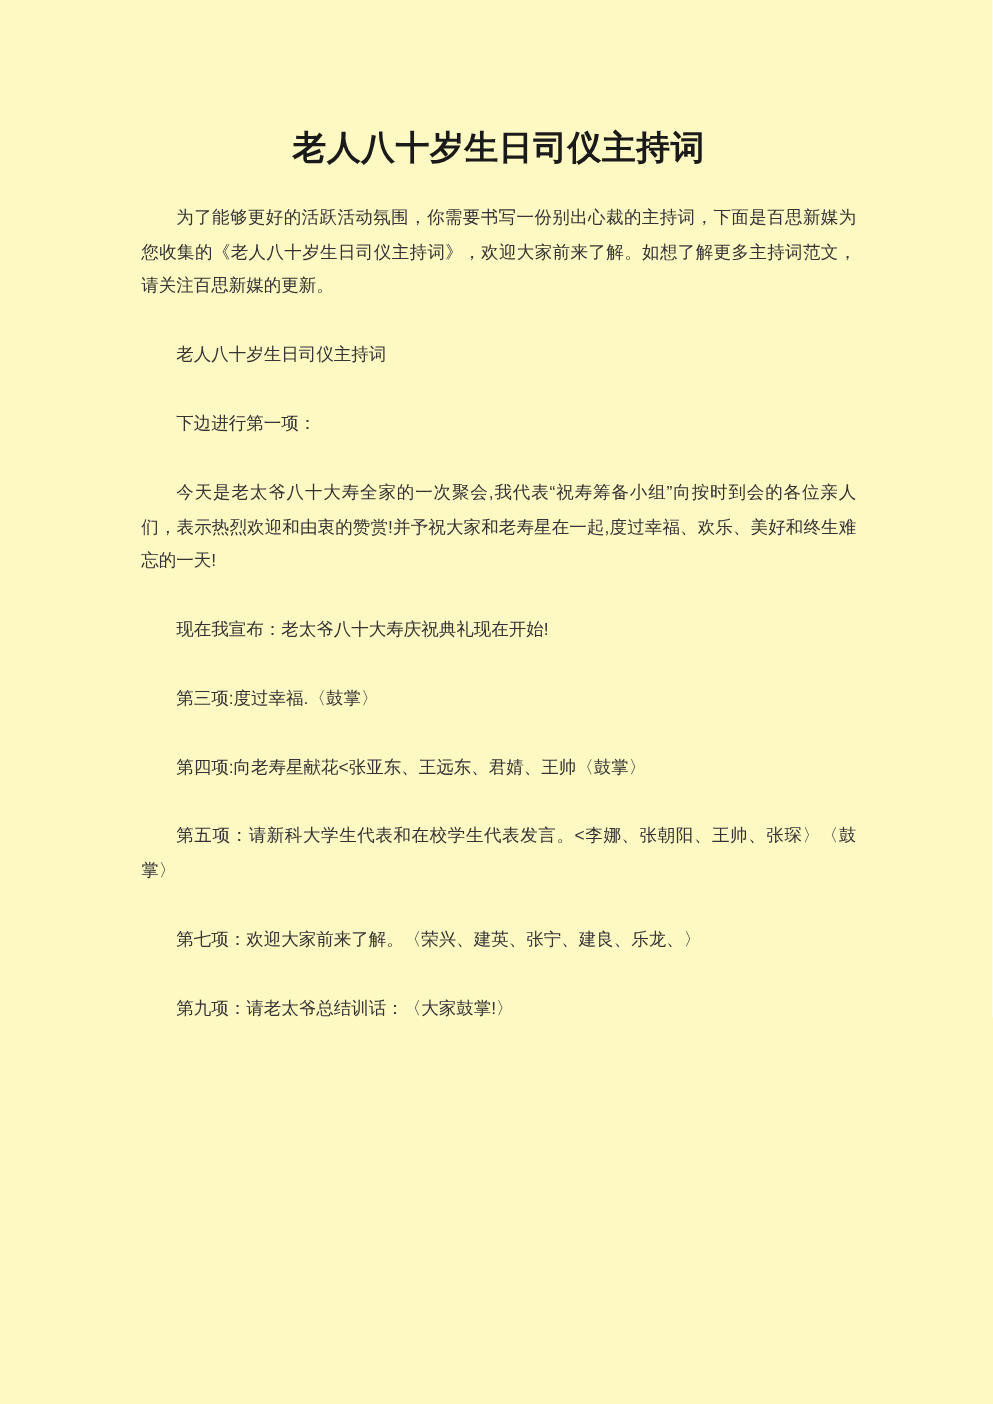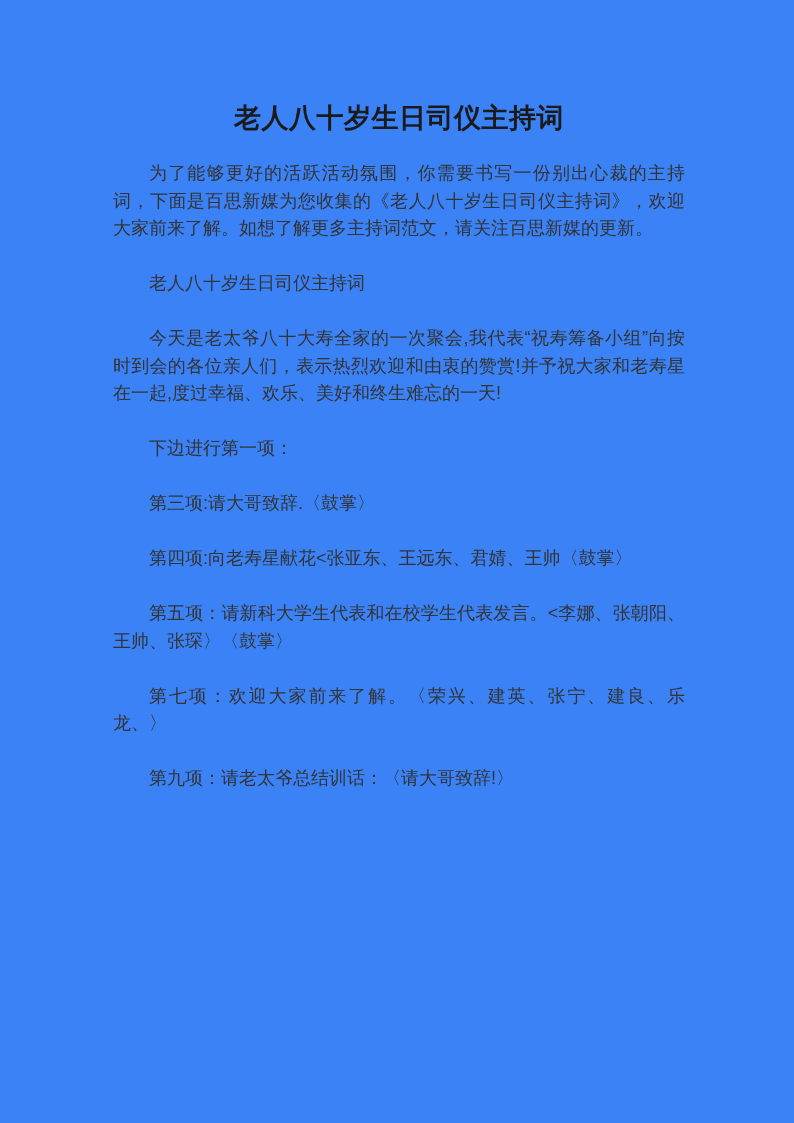--- a/index.html
+++ b/index.html
@@ -5,54 +5,55 @@
   html, body {
     margin: 0;
     padding: 0;
     background: #ffffff;
   }
   .page {
     position: relative;
     width: 794px;
     height: 1123px;
     box-sizing: border-box;
-    background: #3b82f6;
+    background: #fef9c3;
     overflow: hidden;
     font-family: "Liberation Sans", "DejaVu Sans", sans-serif;
     padding: 97px 109px 40px 113px;
   }
   .doc-title {
     margin: 0 0 21px 0;
     font-size: 27px;
     line-height: 42px;
     font-weight: 700;
     text-align: center;
     color: #1a1a1a;
     letter-spacing: 0.5px;
     white-space: nowrap;
   }
   .doc-paragraph {
     margin: 0 0 27.5px 0;
-    font-size: 18px;
+    font-size: 14px;
     line-height: 27.5px;
     color: #333333;
     text-indent: 2em;
     text-align: justify;
     text-justify: inter-ideograph;
     word-break: break-all;
   }
 </style>
 </head>
 <body>
 
 <div class="page">
   <h1 class="doc-title">老人八十岁生日司仪主持词</h1>
 
   <p class="doc-paragraph">为了能够更好的活跃活动氛围，你需要书写一份别出心裁的主持词，下面是百思新媒为您收集的《老人八十岁生日司仪主持词》，欢迎大家前来了解。如想了解更多主持词范文，请关注百思新媒的更新。</p>
   <p class="doc-paragraph">老人八十岁生日司仪主持词</p>
+  <p class="doc-paragraph">下边进行第一项：</p>
   <p class="doc-paragraph">今天是老太爷八十大寿全家的一次聚会,我代表“祝寿筹备小组”向按时到会的各位亲人们，表示热烈欢迎和由衷的赞赏!并予祝大家和老寿星在一起,度过幸福、欢乐、美好和终生难忘的一天!</p>
-  <p class="doc-paragraph">下边进行第一项：</p>
-  <p class="doc-paragraph">第三项:请大哥致辞.〈鼓掌〉</p>
+  <p class="doc-paragraph">现在我宣布：老太爷八十大寿庆祝典礼现在开始!</p>
+  <p class="doc-paragraph">第三项:度过幸福.〈鼓掌〉</p>
   <p class="doc-paragraph">第四项:向老寿星献花&lt;张亚东、王远东、君婧、王帅〈鼓掌〉</p>
   <p class="doc-paragraph">第五项：请新科大学生代表和在校学生代表发言。&lt;李娜、张朝阳、王帅、张琛〉〈鼓掌〉</p>
   <p class="doc-paragraph">第七项：欢迎大家前来了解。〈荣兴、建英、张宁、建良、乐龙、〉</p>
-  <p class="doc-paragraph">第九项：请老太爷总结训话：〈请大哥致辞!〉</p>
+  <p class="doc-paragraph">第九项：请老太爷总结训话：〈大家鼓掌!〉</p>
 </div>
 
 </body></html>

